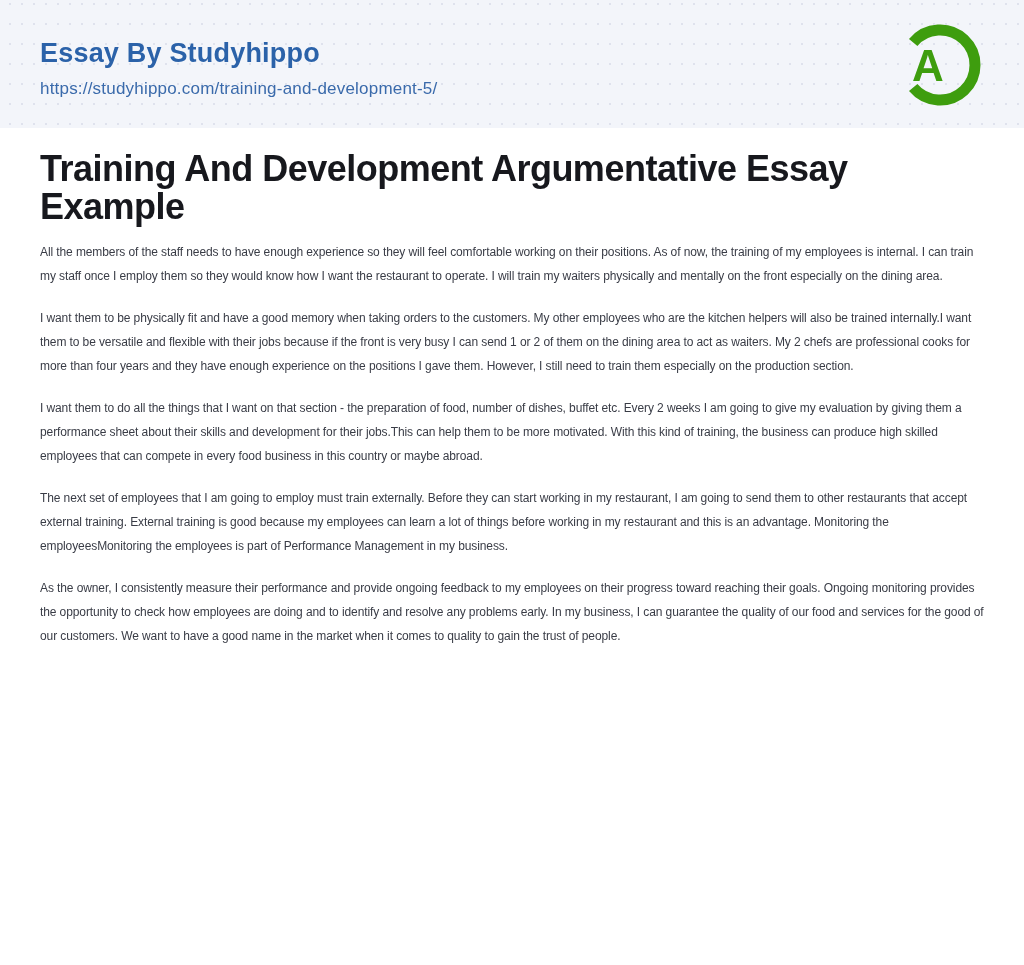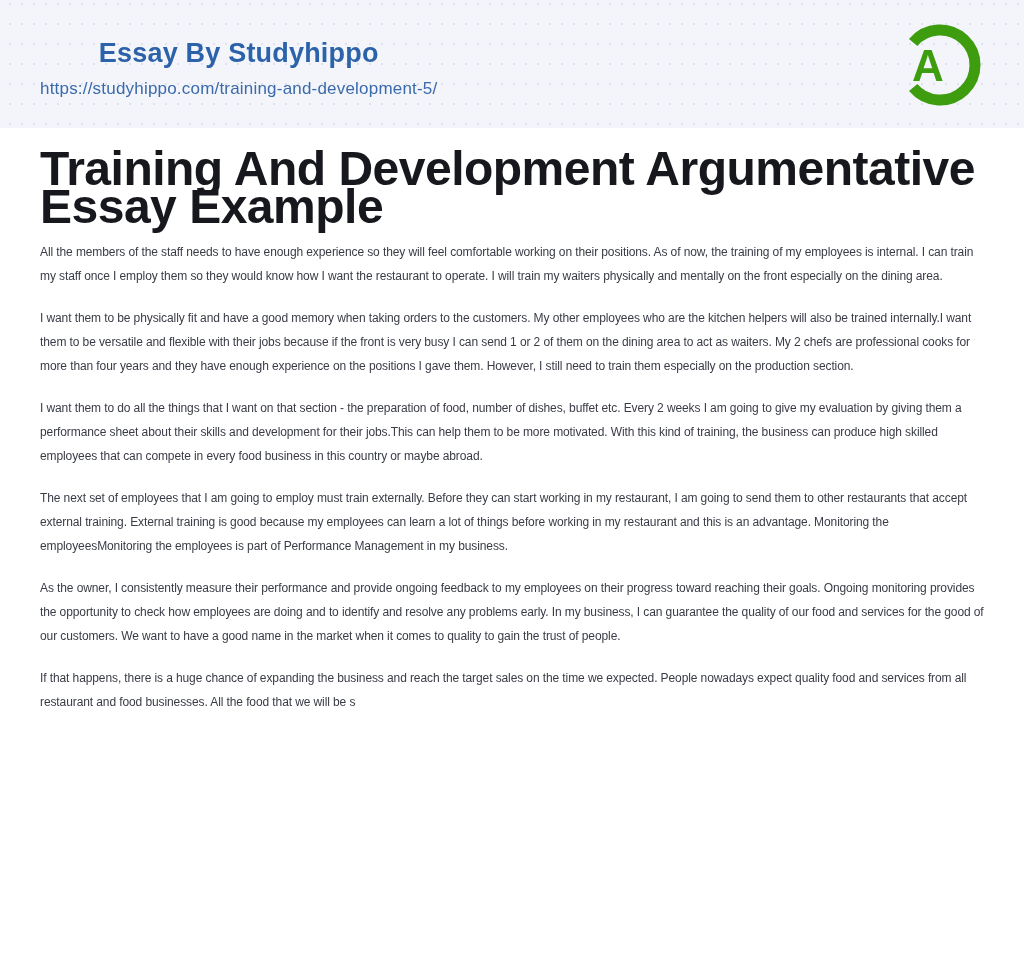--- a/index.html
+++ b/index.html
@@ -14,21 +14,20 @@
   .site-header {
     height: 128px;
     background-color: #f3f5fa;
     background-image: radial-gradient(circle, #dfe2ed 1px, rgba(0,0,0,0) 1.2px);
     background-size: 12px 20px;
     background-position: 4px 14px;
     display: flex;
     align-items: center;
     justify-content: space-between;
     padding: 0 38px 0 40px;
-    text-align: center;
   }
   .header-left { display: flex; flex-direction: column; padding-top: 8px; }
   .site-title {
     color: #2b62a9;
     font-size: 27px;
     font-weight: bold;
     letter-spacing: 0.2px;
     text-decoration: none;
     margin-bottom: 10px;
     cursor: pointer;
@@ -40,21 +39,21 @@
     letter-spacing: 0.2px;
     text-decoration: none;
     cursor: pointer;
   }
   .logo { display: block; margin-top: 2px; }
 
   
   .article { padding: 22px 40px 0 40px; }
   .article-title {
     color: #17181d;
-    font-size: 48px;
+    font-size: 36px;
     line-height: 38px;
     font-weight: bold;
     letter-spacing: -0.5px;
     margin-bottom: 14px;
     max-width: 945px;
   }
   .article-body p {
     color: #393c46;
     font-size: 12px;
     line-height: 24px;
@@ -82,17 +81,16 @@
 
   <main class="article">
     <h1 class="article-title">Training And Development Argumentative Essay Example</h1>
 
     <div class="article-body">
       <p>All the members of the staff needs to have enough experience so they will feel comfortable working on their positions. As of now, the training of my employees is internal. I can train my staff once I employ them so they would know how I want the restaurant to operate. I will train my waiters physically and mentally on the front especially on the dining area.</p>
       <p>I want them to be physically fit and have a good memory when taking orders to the customers. My other employees who are the kitchen helpers will also be trained internally.I want them to be versatile and flexible with their jobs because if the front is very busy I can send 1 or 2 of them on the dining area to act as waiters. My 2 chefs are professional cooks for more than four years and they have enough experience on the positions I gave them. However, I still need to train them especially on the production section.</p>
       <p>I want them to do all the things that I want on that section - the preparation of food, number of dishes, buffet etc. Every 2 weeks I am going to give my evaluation by giving them a performance sheet about their skills and development for their jobs.This can help them to be more motivated. With this kind of training, the business can produce high skilled employees that can compete in every food business in this country or maybe abroad.</p>
       <p>The next set of employees that I am going to employ must train externally. Before they can start working in my restaurant, I am going to send them to other restaurants that accept external training. External training is good because my employees can learn a lot of things before working in my restaurant and this is an advantage. Monitoring the employeesMonitoring the employees is part of Performance Management in my business.</p>
       <p>As the owner, I consistently measure their performance and provide ongoing feedback to my employees on their progress toward reaching their goals. Ongoing monitoring provides the opportunity to check how employees are doing and to identify and resolve any problems early. In my business, I can guarantee the quality of our food and services for the good of our customers. We want to have a good name in the market when it comes to quality to gain the trust of people.</p>
-      <p>If that happens, there is a huge chance of expanding the business and reach the target sales on the time we expected. People nowadays expect quality food and services from all restaurant and food businesses. All the food that we will be s</p>
     </div>
   </main>
 
 </div>
 
 </body></html>

